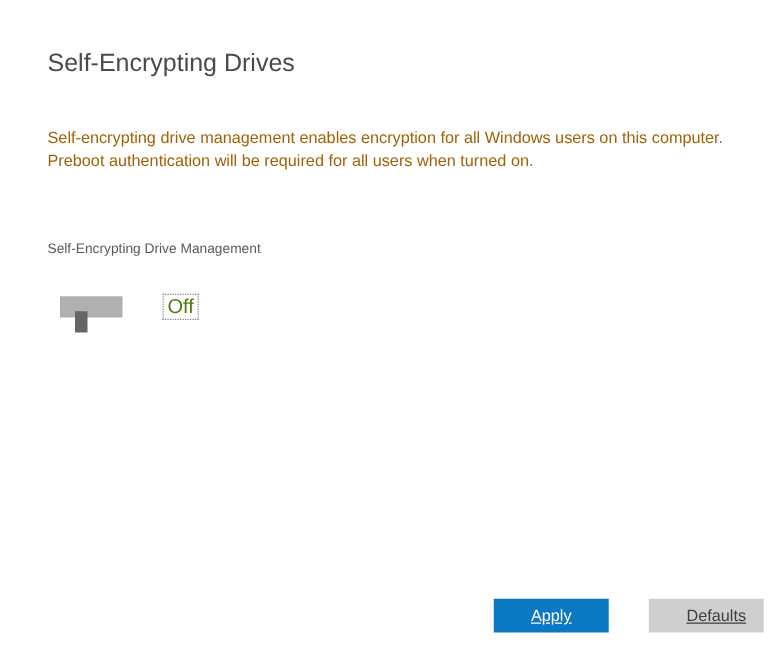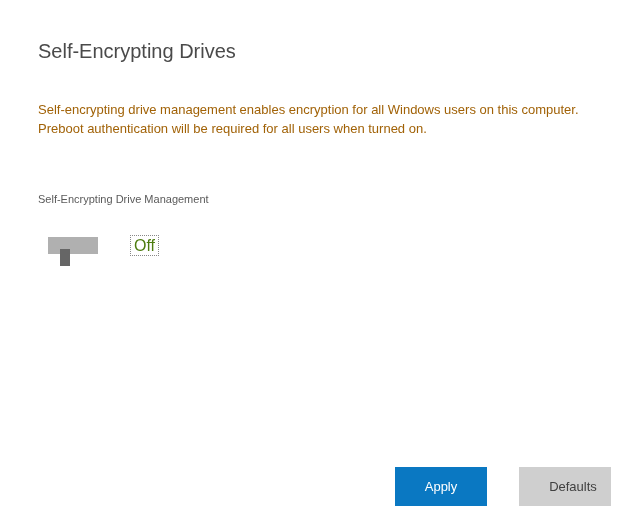--- a/index.html
+++ b/index.html
@@ -64,25 +64,26 @@
     }
     .footer {
       position: absolute;
       bottom: 10px;
       right: 6px;
       display: flex;
       gap: 8px;
     }
     .btn {
       width: 92px;
-      height: 39px;
+      height: 27px;
       font-size: 13px;
       border: none;
       cursor: pointer;
       font-family: inherit;
+      text-decoration: underline;
     }
     .btn-primary {
       background: #0a78c2;
       color: #ffffff;
     }
     .btn-secondary {
       background: #cfcfcf;
       color: #404040;
       padding-left: 16px;
     }

